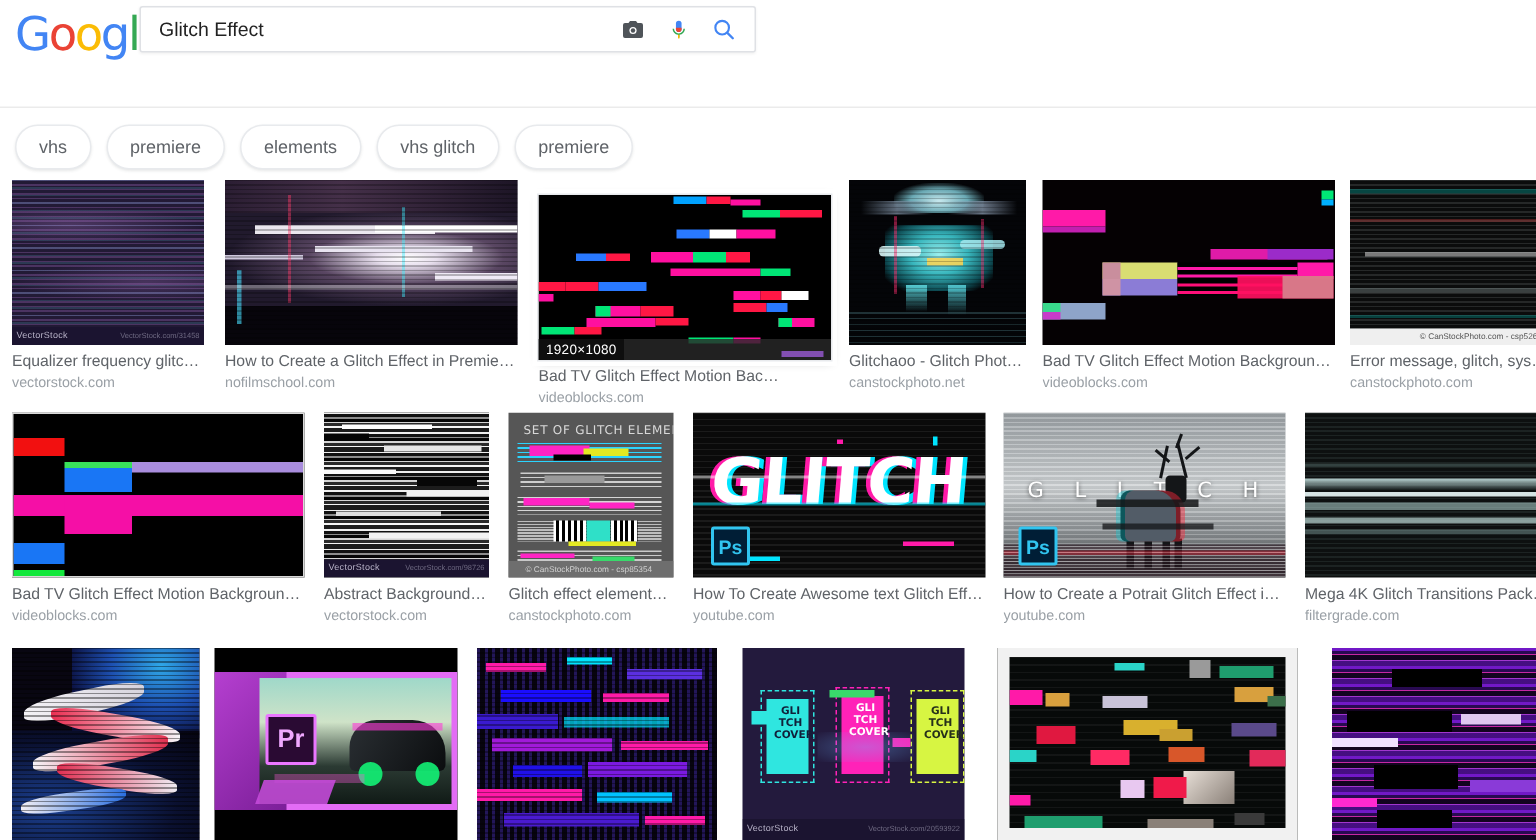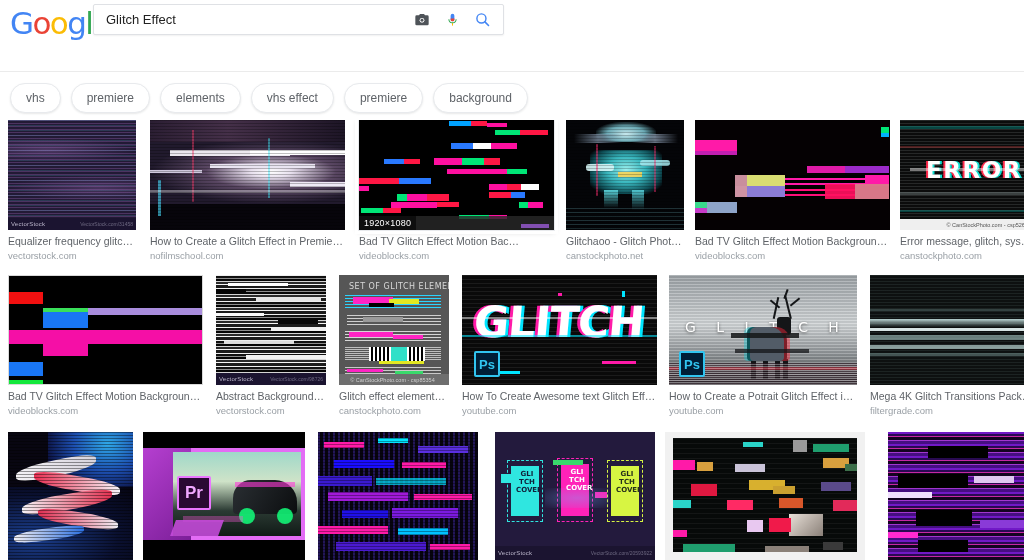--- a/index.html
+++ b/index.html
@@ -273,23 +273,22 @@
       </svg>
     </div>
   </div>
 
 </div>
 
 <div class="chips">
   <div class="chip">vhs</div>
   <div class="chip">premiere</div>
   <div class="chip">elements</div>
-  <div class="chip">vhs effect</div>
+  <div class="chip">vhs glitch</div>
   <div class="chip">premiere</div>
-  <div class="chip">background</div>
 </div>
 
 <div class="results">
 
   <div class="row row1">
 
     <div class="card" style="left:8px; width:128px;">
       <div class="thumb" style="width:128px;height:110px;background:#221a35;">
         <div class="g-abs" style="inset:0;background:
           repeating-linear-gradient(to bottom, rgba(170,110,200,0.30) 0px, rgba(170,110,200,0.30) 1px, rgba(0,0,0,0) 1px, rgba(0,0,0,0) 3px);"></div>
@@ -319,21 +318,21 @@
         <div class="g-abs" style="left:8px;top:60px;width:3px;height:36px;background:#49e0ff;opacity:.6;"></div>
         <div class="g-abs" style="left:42px;top:10px;width:2px;height:72px;background:#ff3b6b;opacity:.45;"></div>
         <div class="g-abs" style="left:118px;top:18px;width:2px;height:60px;background:#3df0ff;opacity:.45;"></div>
         <div class="g-abs" style="left:0;top:70px;width:195px;height:3px;background:rgba(255,255,255,0.35);"></div>
         <div class="scanlines" style="opacity:.45;"></div>
       </div>
       <div class="caption">How to Create a Glitch Effect in Premiere Pro in U...</div>
       <div class="source">nofilmschool.com</div>
     </div>
 
-    <div class="card hovered" style="left:359px; width:164px;">
+    <div class="card hovered" style="left:359px; width:164px;margin-top:10px;">
       <div class="thumb" style="width:195px;height:110px;background:#000;">
         <div class="g-abs" style="left:90px;top:1px;width:22px;height:5px;background:#00a2ff;"></div>
         <div class="g-abs" style="left:112px;top:1px;width:16px;height:5px;background:#ff1744;"></div>
         <div class="g-abs" style="left:128px;top:3px;width:20px;height:4px;background:#ff10a0;"></div>
         <div class="g-abs" style="left:136px;top:10px;width:25px;height:5px;background:#00e676;"></div>
         <div class="g-abs" style="left:161px;top:10px;width:28px;height:5px;background:#ff1744;"></div>
         <div class="g-abs" style="left:92px;top:23px;width:22px;height:6px;background:#2979ff;"></div>
         <div class="g-abs" style="left:114px;top:23px;width:18px;height:6px;background:#fff;"></div>
         <div class="g-abs" style="left:132px;top:23px;width:26px;height:6px;background:#ff10a0;"></div>
         <div class="g-abs" style="left:25px;top:39px;width:20px;height:5px;background:#2979ff;"></div>
@@ -420,21 +419,20 @@
       <div class="source">videoblocks.com</div>
     </div>
 
     <div class="card" style="left:900px; width:134px;">
       <div class="thumb" style="width:134px;height:110px;background:#0b0c0c;">
         <div class="g-abs" style="inset:0;background:repeating-linear-gradient(to bottom, rgba(200,210,210,0.14) 0px, rgba(200,210,210,0.14) 1px, rgba(0,0,0,0) 1px, rgba(0,0,0,0) 3px);"></div>
         <div class="g-abs" style="left:0;top:6px;width:134px;height:3px;background:rgba(0,180,170,0.35);"></div>
         <div class="g-abs" style="left:0;top:26px;width:134px;height:2px;background:rgba(200,60,60,0.35);"></div>
         <div class="g-abs" style="left:0;top:72px;width:134px;height:3px;background:rgba(200,220,220,0.25);"></div>
         <div class="g-abs" style="left:0;top:90px;width:134px;height:2px;background:rgba(0,190,180,0.3);"></div>
-        <div class="glitchtext" style="left:26px;top:37px;font-size:23px;letter-spacing:1.5px;text-shadow:-2px 0 #ff2b4d, 2px 0 #12e0d2;">ERROR</div>
         <div class="g-abs" style="left:10px;top:48px;width:124px;height:3px;background:rgba(255,255,255,0.45);"></div>
         <div class="cspbar">
           <span>© CanStockPhoto.com - csp52646</span>
         </div>
       </div>
       <div class="caption">Error message, glitch, system fail</div>
       <div class="source">canstockphoto.com</div>
     </div>
   </div>
 
@@ -617,21 +615,21 @@
         <div class="g-abs" style="left:0;top:94px;width:70px;height:8px;background:#ff1aa8;"></div>
         <div class="g-abs" style="left:80px;top:96px;width:50px;height:7px;background:#00c2ff;"></div>
         <div class="g-abs" style="left:18px;top:110px;width:90px;height:9px;background:#4a1ad0;"></div>
         <div class="g-abs" style="left:112px;top:112px;width:40px;height:6px;background:#ff1aa8;"></div>
         <div class="g-abs" style="inset:0;background:repeating-linear-gradient(to bottom, rgba(0,0,0,0.35) 0px, rgba(0,0,0,0.35) 1px, rgba(0,0,0,0) 1px, rgba(0,0,0,0) 3px);"></div>
       </div>
       <div class="caption"></div>
     </div>
 
     <div class="card" style="left:495px; width:160px;">
-      <div class="thumb" style="width:160px;height:128px;background:#231a3d;">
+      <div class="thumb" style="width:148px;height:128px;background:#231a3d;">
         <div class="g-abs" style="left:12px;top:28px;width:36px;height:62px;border:1.5px dashed #2fe6e0;"></div>
         <div class="g-abs" style="left:16px;top:34px;width:28px;height:50px;background:#2fe6e0;"></div>
         <div class="g-abs" style="left:62px;top:26px;width:36px;height:64px;border:1.5px dashed #ff22b8;"></div>
         <div class="g-abs" style="left:66px;top:32px;width:28px;height:52px;background:#ff22b8;"></div>
         <div class="g-abs" style="left:112px;top:28px;width:36px;height:62px;border:1.5px dashed #d7f542;"></div>
         <div class="g-abs" style="left:116px;top:34px;width:28px;height:50px;background:#d7f542;"></div>
         <div class="g-abs" style="left:6px;top:42px;width:12px;height:9px;background:#2fe6e0;"></div>
         <div class="g-abs" style="left:58px;top:28px;width:30px;height:5px;background:#39d96b;"></div>
         <div class="g-abs" style="left:100px;top:60px;width:12px;height:6px;background:#ff22b8;"></div>
         <div class="g-abs" style="left:50px;top:56px;width:64px;height:20px;background:radial-gradient(ellipse,rgba(110,180,255,0.35),rgba(0,0,0,0));"></div>

